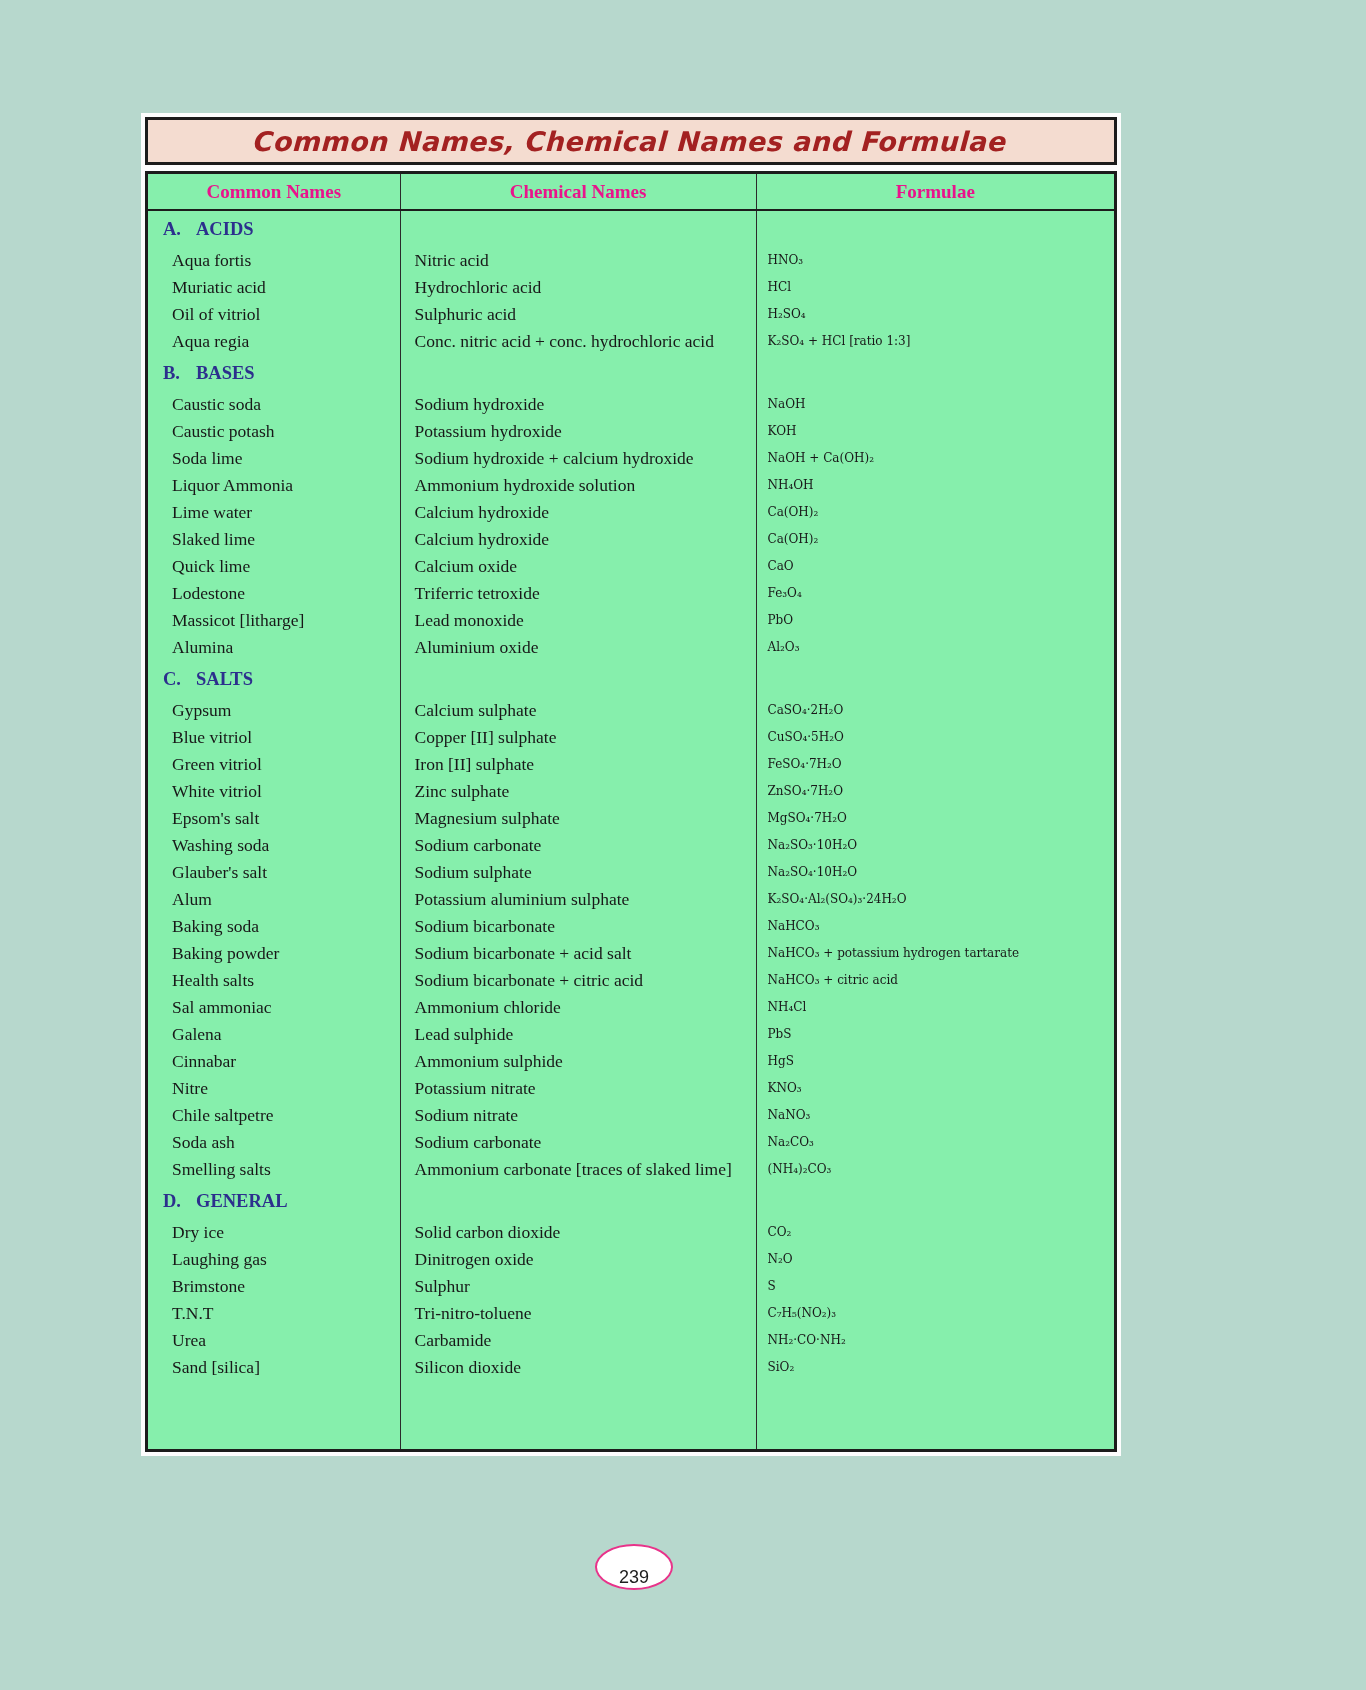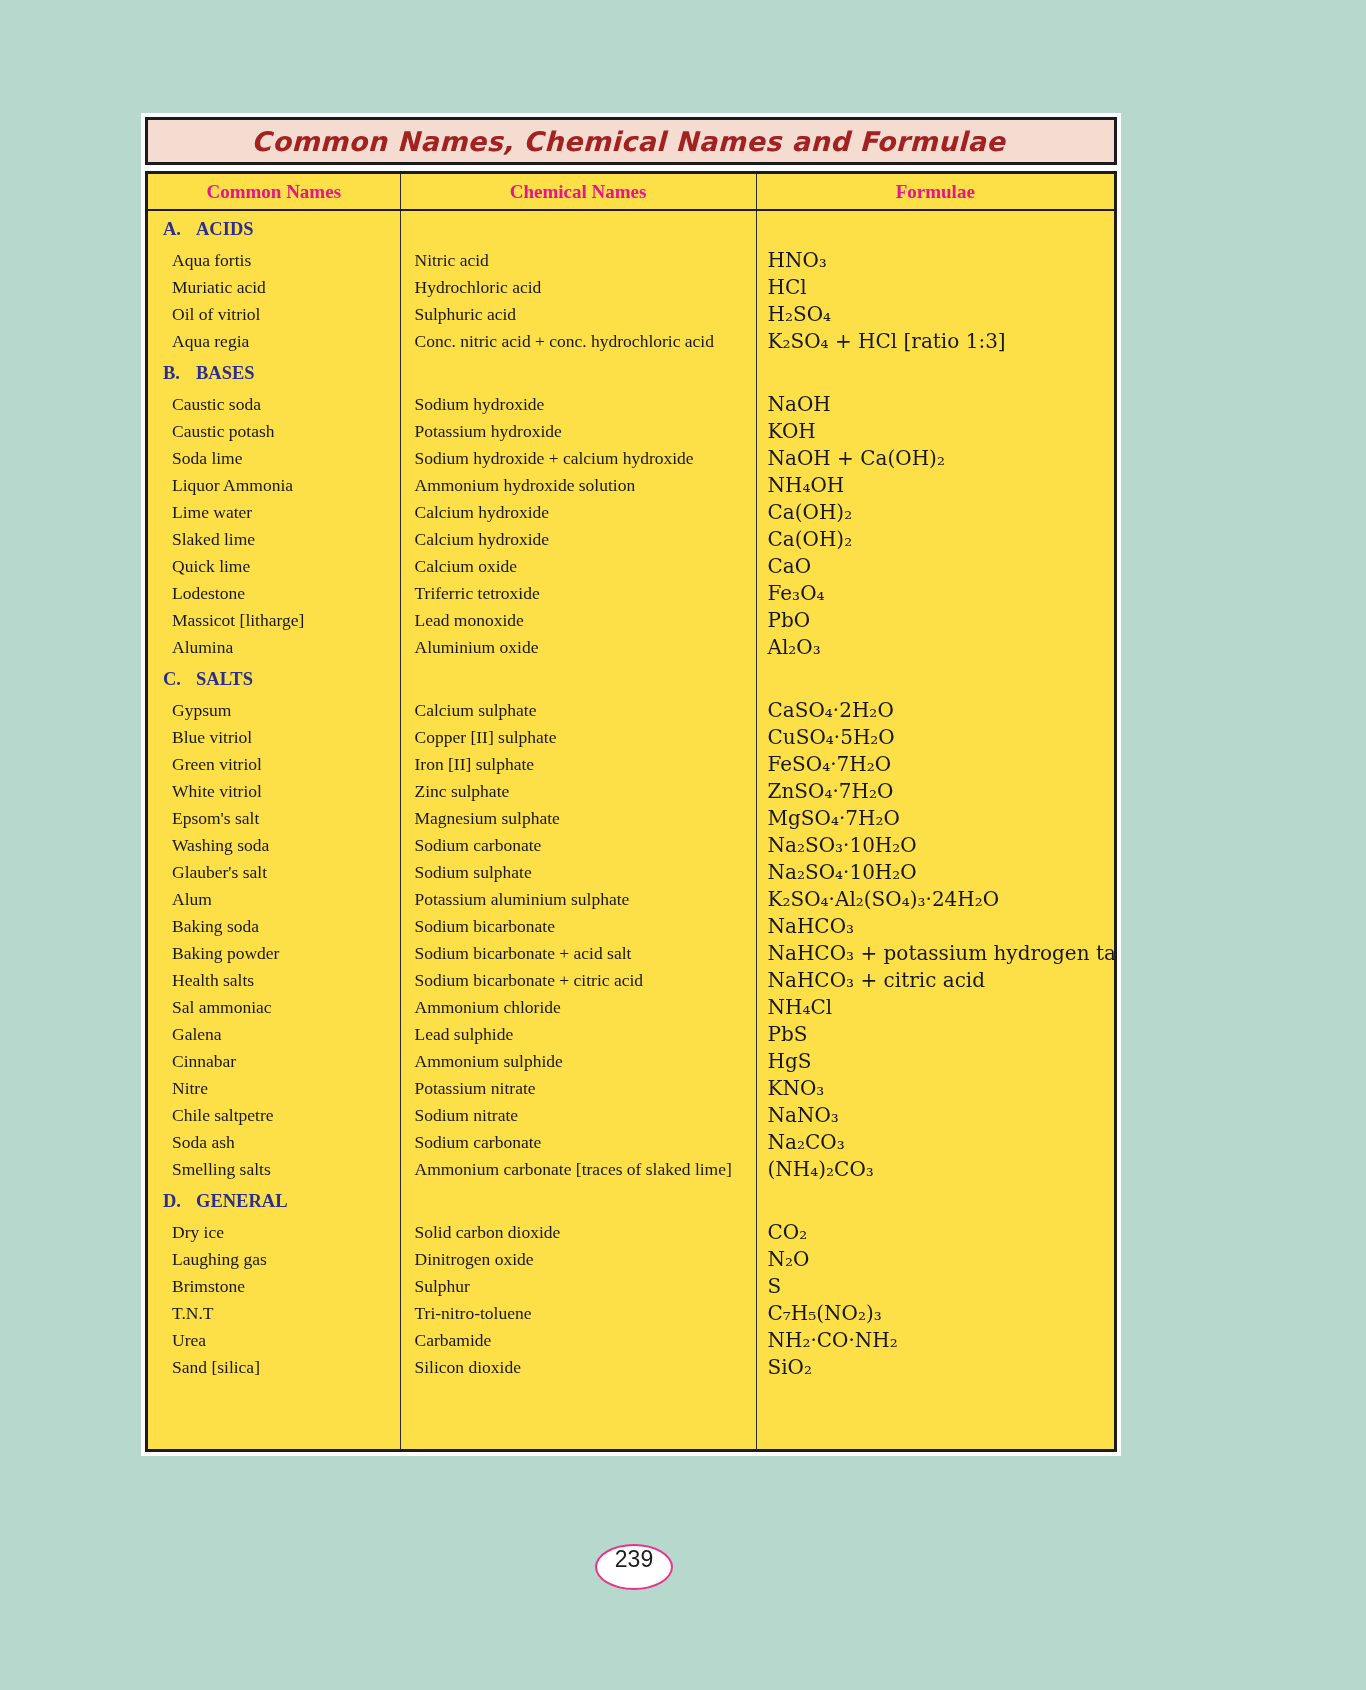--- a/index.html
+++ b/index.html
@@ -23,21 +23,21 @@
   .title-text {
     font-family:"DejaVu Sans", sans-serif;
     font-style:italic; font-weight:bold;
     font-size:27px; letter-spacing:0.5px;
     color:#a32121;
     transform:skewX(-4deg);
   }
   .table-box {
     margin-top:6px;
     border:3px solid #1c1c1c;
-    background:#fde047;
+    background:#86efac;
   }
   table { border-collapse:collapse; width:100%; table-layout:fixed; }
   col.c1 { width:252px; }
   col.c2 { width:356px; }
   thead th {
     font-family:"Liberation Serif", serif;
     font-weight:bold; font-size:19px;
     color:#e9138c;
     text-align:center;
     padding:7px 0 6px 0;
@@ -50,38 +50,38 @@
     font-size:17.5px; color:#181818;
     height:27px; line-height:27px;
     padding:0; vertical-align:middle;
     white-space:nowrap; overflow:hidden;
   }
   tbody td.common-col { padding-left:24px; }
   tbody td.chem-col   { padding-left:14px;margin-top:33px; }
   tbody td.formula-col{
     padding-left:11px;
     font-family:"DejaVu Serif", serif;
-    font-size:20px;
+    font-size:12px;
   }
   tr.section-row td {
     height:36px; line-height:36px;
     color:#2c2f8d; font-weight:bold; font-size:18.5px;
   }
   tr.section-row td.common-col { padding-left:15px; }
   .sec-letter { display:inline-block; width:33px; }
   tr.filler-row td { height:68px; }
   .page-badge {
     position:absolute; left:595px; top:1544px;
     width:74px; height:42px;
     background:#ffffff;
     border:2.5px solid #e8338a;
     border-radius:50%;
-    display:flex; align-items:flex-start; justify-content:center;
+    display:flex; align-items:flex-end; justify-content:center;
     font-family:"Liberation Sans", sans-serif;
-    font-size:23px; color:#1e1e1e;
+    font-size:18px; color:#1e1e1e;
   }
 </style>
 </head>
 <body>
 
 <div class="frame">
   <div class="title-bar">
     <span class="title-text">Common Names, Chemical Names and Formulae</span>
   </div>
   <div class="table-box">

